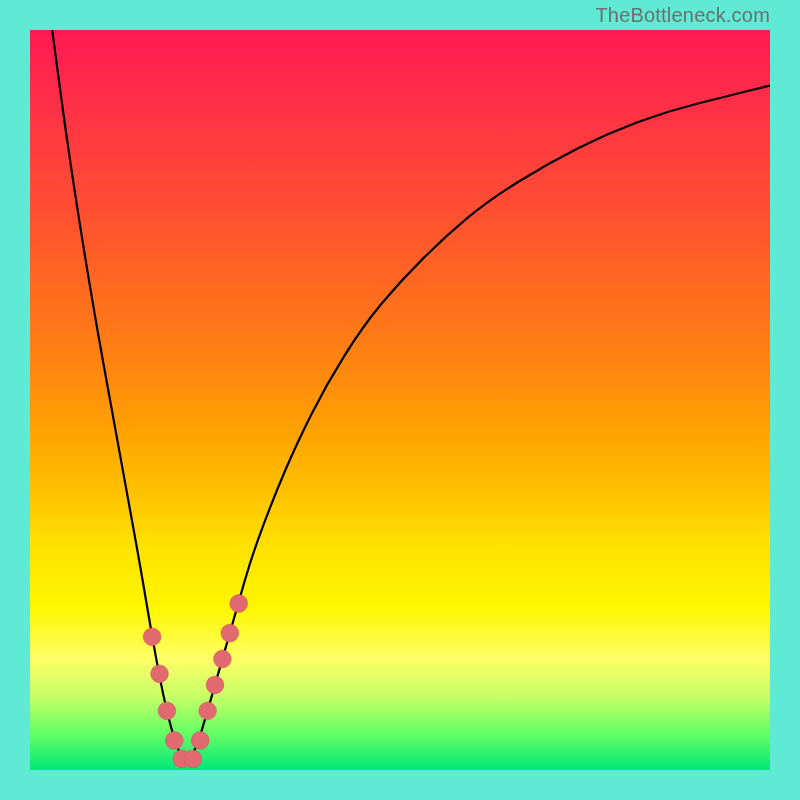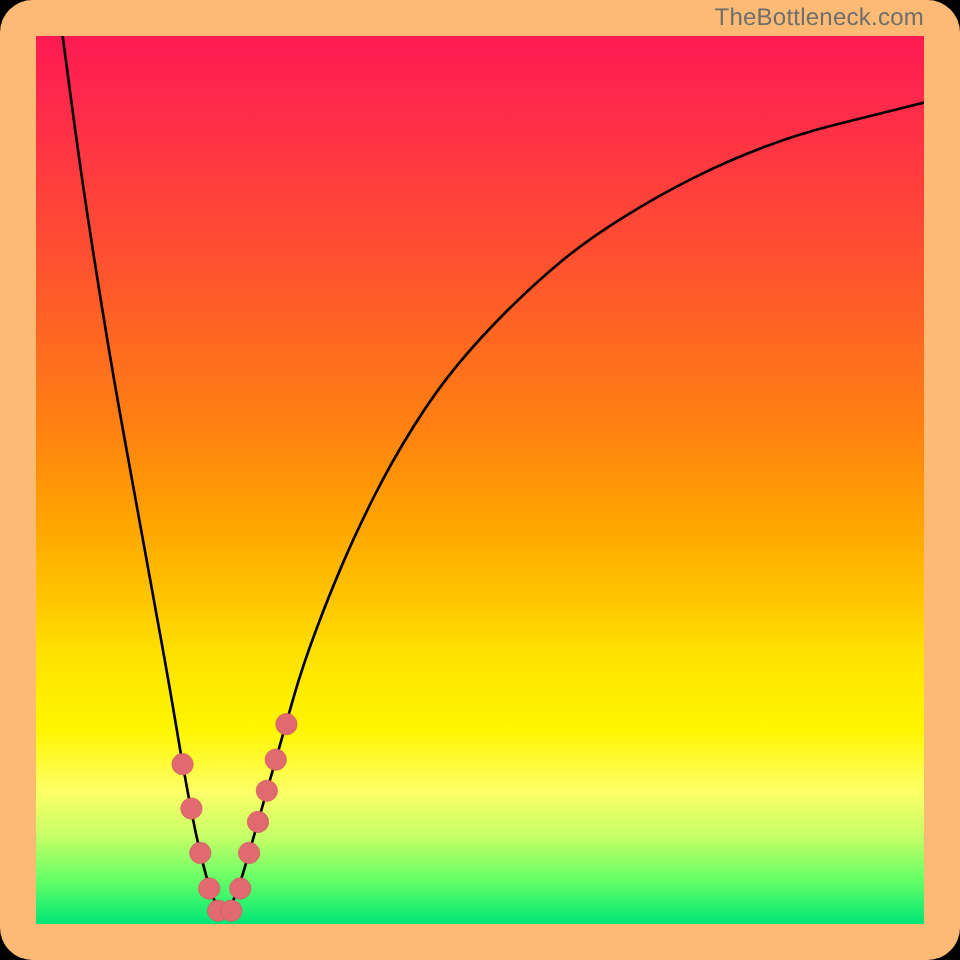--- a/index.html
+++ b/index.html
@@ -8,22 +8,21 @@
     width: 800px;
     height: 800px;
     overflow: hidden;
     background: #000;
     font-family: Arial, Helvetica, sans-serif;
   }
   .frame {
     position: relative;
     width: 800px;
     height: 800px;
-    background: #fdba74;
-    border-radius: 27px;
+    background: #5eead4;
   }
   .plot-area {
     position: absolute;
     left: 30px;
     top: 30px;
     width: 740px;
     height: 740px;
     
     background: linear-gradient(to bottom,
       #ff1a52 0%,

